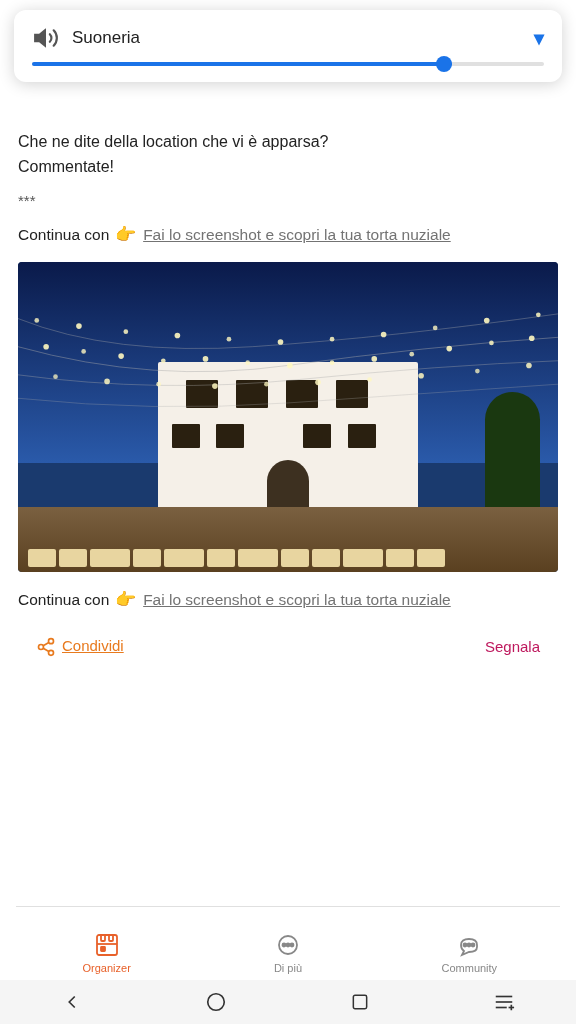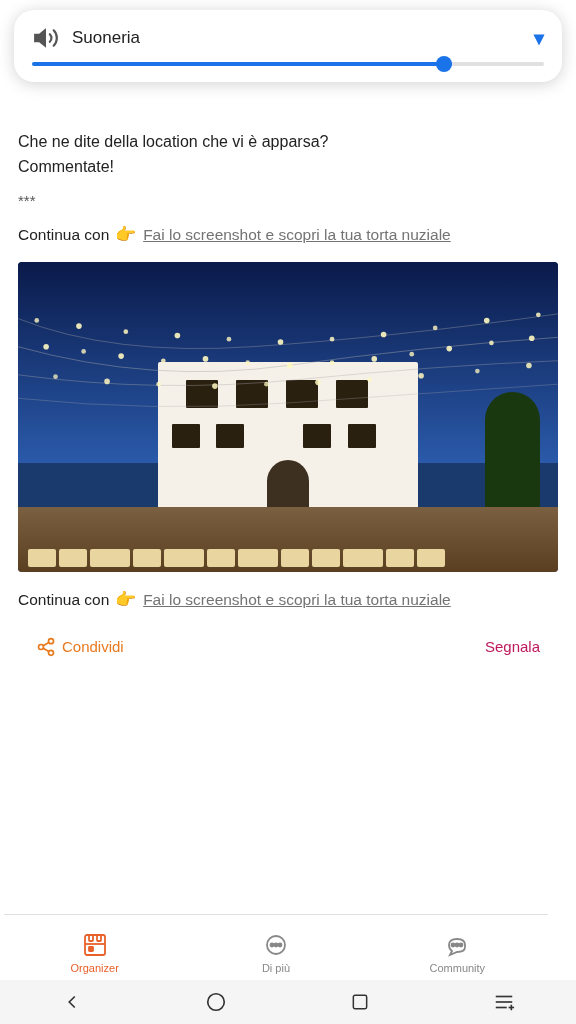--- a/index.html
+++ b/index.html
@@ -13,21 +13,21 @@
       overflow-x: hidden;
     }
 
     
     .notification-card {
       position: absolute;
       top: 10px;
       left: 14px;
       right: 14px;
       background: #fff;
-      border-radius: 20px;
+      border-radius: 12px;
       box-shadow: 0 2px 16px rgba(0,0,0,0.18);
       padding: 14px 18px 16px 18px;
       z-index: 100;
     }
     .notification-top {
       display: flex;
       align-items: center;
       justify-content: space-between;
       margin-bottom: 10px;
     }
@@ -205,44 +205,45 @@
 
     
     .action-bar-bottom {
       padding: 10px 18px 8px 18px;
       display: flex;
       justify-content: space-between;
       align-items: center;
     }
     .action-condividi {
       display: flex;
-      align-items: center;
+      align-items: flex-start;
       gap: 6px;
       color: #e87a1e;
       font-size: 15px;
       cursor: pointer;
+      text-decoration: underline;
     }
     .action-segnala {
       font-size: 15px;
       color: #be185d;
       cursor: pointer;
     }
 
     
     .bottom-nav {
       position: fixed;
       bottom: 44px;
-      left: 4px;
+      left: 16px;
       width: 544px;
       background: #fff;
       border-top: 1px solid #e0e0e0;
       display: flex;
       justify-content: space-around;
       align-items: center;
-      padding: 16px 0 6px 0;
+      padding: 24px 0 6px 0;
       z-index: 200;
     }
     .nav-item {
       display: flex;
       flex-direction: column;
       align-items: center;
       gap: 3px;
       cursor: pointer;
       min-width: 80px;
     }

